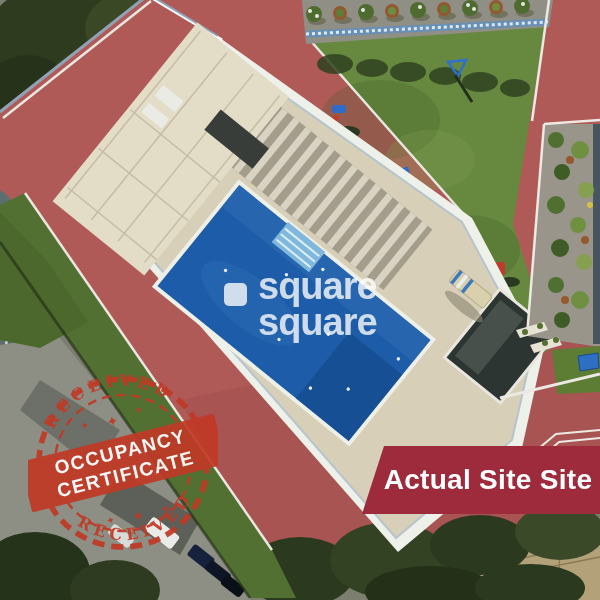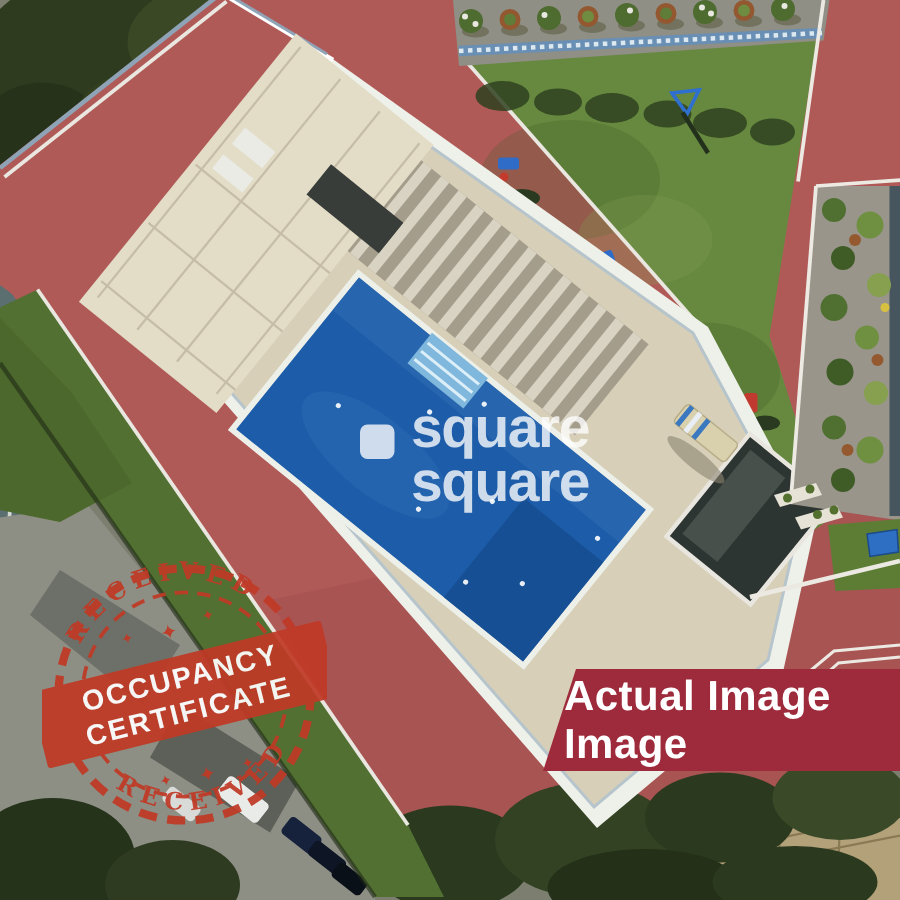--- a/index.html
+++ b/index.html
@@ -1,21 +1,21 @@
 <!DOCTYPE html>
 <html><head>
 <meta charset="utf-8">
 <style>
   html,body{margin:0;padding:0;background:#222;}
   #frame{position:relative;width:600px;height:600px;overflow:hidden;
          font-family:"Liberation Sans",sans-serif;background:#7c7f70;}
   #scene{position:absolute;left:0;top:0;}
 
   
-  .watermark{position:absolute;left:240px;top:268px;display:flex;align-items:flex-start;
+  .watermark{position:absolute;left:224px;top:268px;display:flex;align-items:flex-start;
              opacity:.78;pointer-events:none;}
   .wm-icon{width:23px;height:23px;border-radius:5px;background:#ffffff;margin-top:15px;}
   .wm-text{margin-left:11px;color:#ffffff;font-weight:bold;font-size:38px;line-height:36px;
            letter-spacing:-1px;}
 
   
   .stamp{position:absolute;left:28px;top:368px;opacity:.93;}
   .stamp text{text-transform:uppercase;}
   .stamp-band-text{font-family:"Liberation Sans",sans-serif;font-weight:bold;fill:#ffffff;}
   .stamp-arc-text{font-family:"DejaVu Serif",serif;font-weight:bold;}
@@ -360,16 +360,16 @@
         <text x="2" y="60" font-size="14">✦</text>
         <text x="30" y="58" font-size="10">✦</text>
       </g>
       <rect x="-100" y="-26" width="200" height="52" fill="#c03a26" rx="2"></rect>
       <text class="stamp-band-text" x="0" y="-5" font-size="19" letter-spacing="1.5" text-anchor="middle">OCCUPANCY</text>
       <text class="stamp-band-text" x="0" y="18" font-size="19" letter-spacing="1.5" text-anchor="middle">CERTIFICATE</text>
     </g>
   </svg>
 
   <div class="banner">
-    <span>Actual Image Image</span>
+    <span>Actual Site Site</span>
   </div>
 
 </div>
 
 </body></html>

